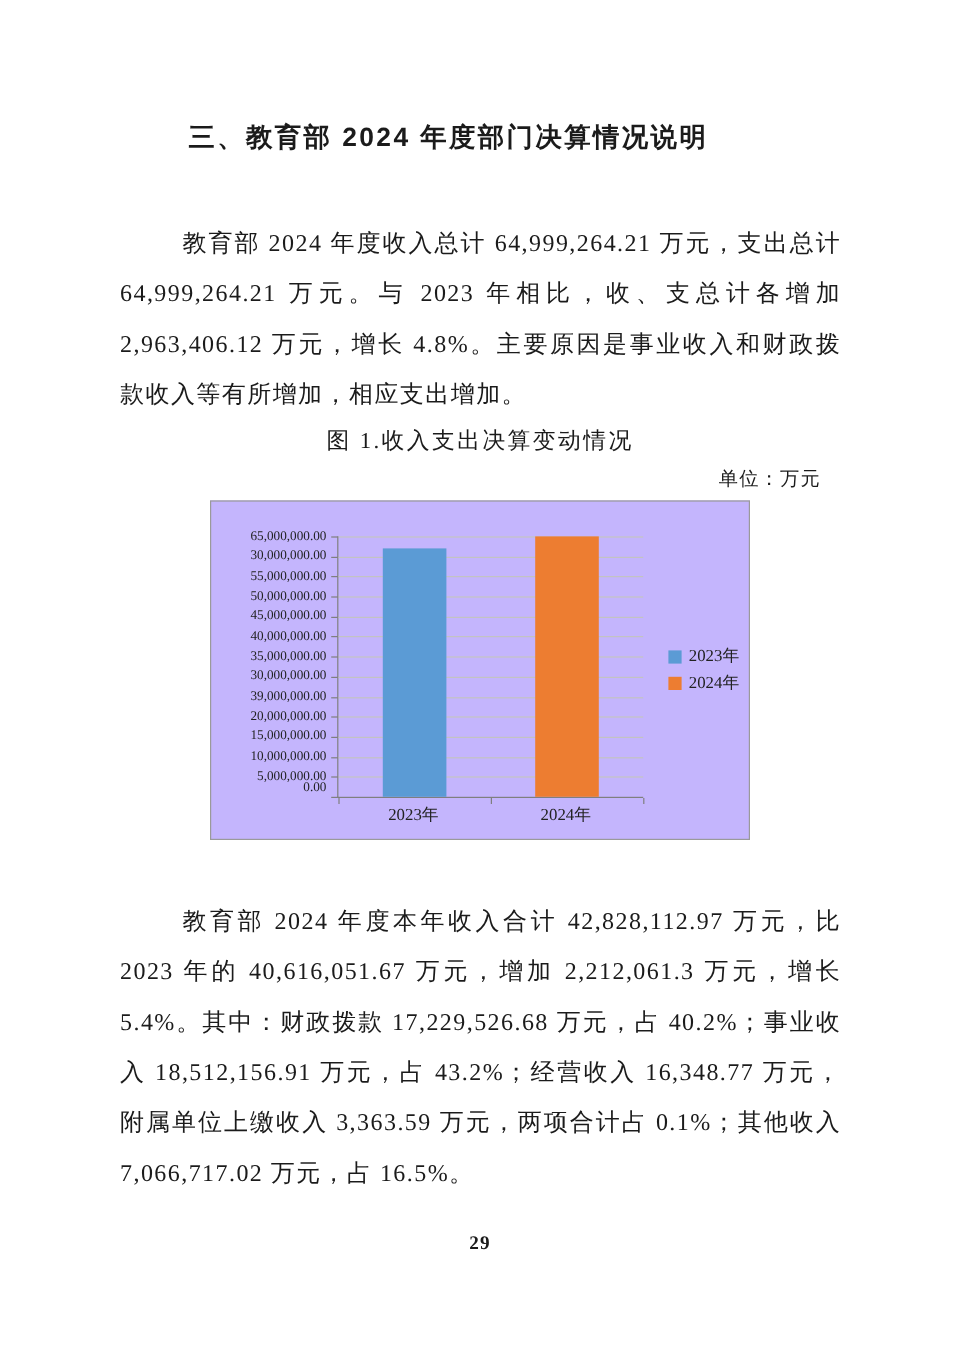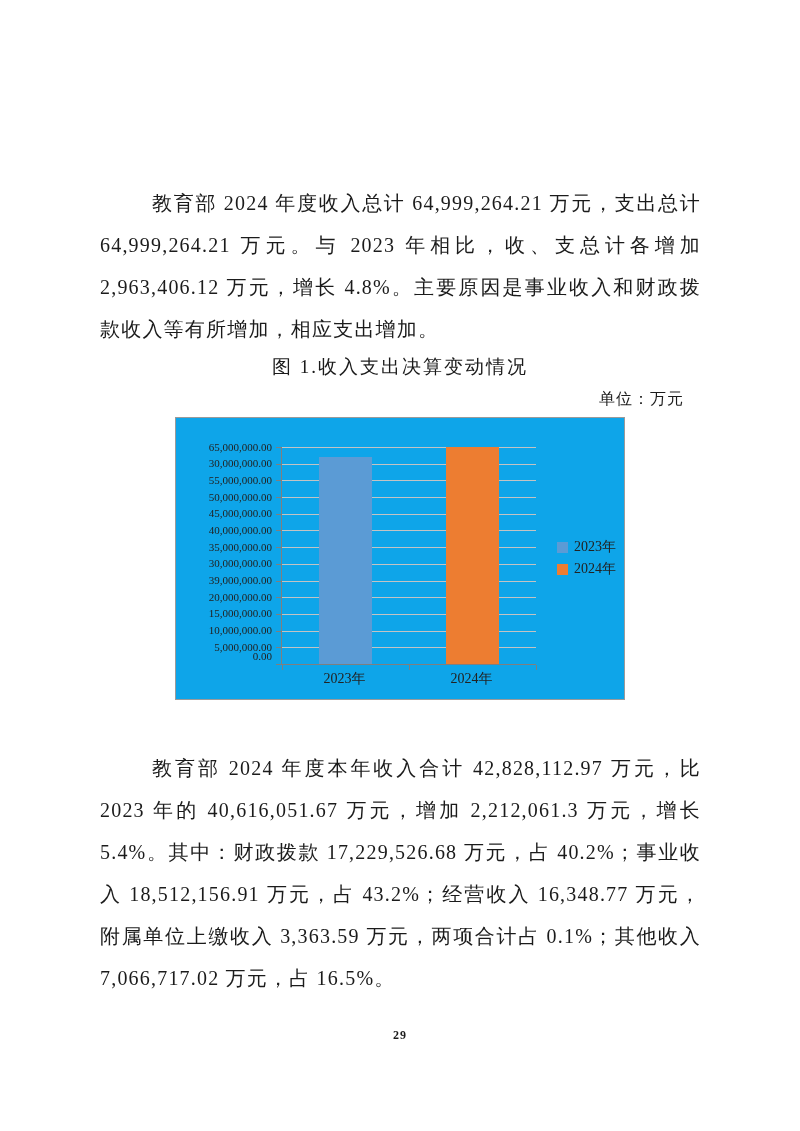--- a/index.html
+++ b/index.html
@@ -38,21 +38,21 @@
   }
   .unit-label {
     position:absolute; left:400px; top:389px; width:284px;
     text-align:right; font-size:16px; letter-spacing:1px;
   }
   
   .chart-box {
     position:absolute; left:175px; top:417px;
     width:448px; height:281px;
     border:1px solid #9a9a9a;
-    background:#0ea5e9;
+    background:#c4b5fd;
   }
   .y-axis-labels {
     position:absolute; left:0; top:29px; width:96px; height:217px;
   }
   .y-tick-label {
     position:absolute; right:0;
     font-size:11px; line-height:13px; letter-spacing:0;
     white-space:nowrap; color:#222;
   }
   .plot-area {
@@ -85,29 +85,30 @@
   }
   .legend-row {
     display:flex; align-items:center; height:22px;
   }
   .legend-swatch {
     width:11px; height:11px; margin-right:6px; flex:0 0 auto;
   }
   .legend-label { font-size:14px; white-space:nowrap; color:#222; }
   .page-number {
     position:absolute; left:0; top:1028px; width:800px;
-    text-align:center; font-size:12px; font-weight:bold;
+    text-align:center; font-size:16px; font-weight:bold;
     letter-spacing:1px;
   }
 </style>
 </head>
 <body>
 
 <div class="page">
 
+  <div class="main-heading">三、教育部 2024 年度部门决算情况说明</div>
 
 
   <div class="body-para para-1">教育部 2024 年度收入总计 64,999,264.21 万元，支出总计 64,999,264.21 万元。与 2023 年相比，收、支总计各增加 2,963,406.12 万元，增长 4.8%。主要原因是事业收入和财政拨款收入等有所增加，相应支出增加。</div>
 
   <div class="figure-title">图 1.收入支出决算变动情况</div>
 
   <div class="unit-label">单位：万元</div>
 
   <div class="chart-box">
     <div class="y-axis-labels">

